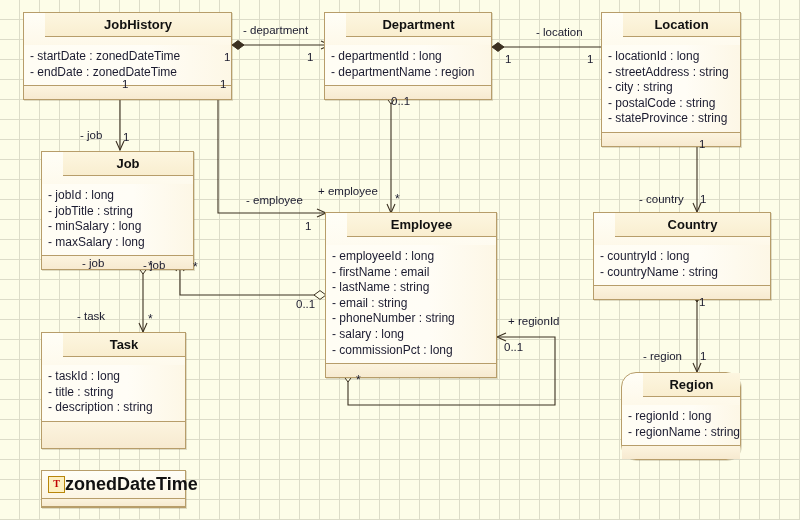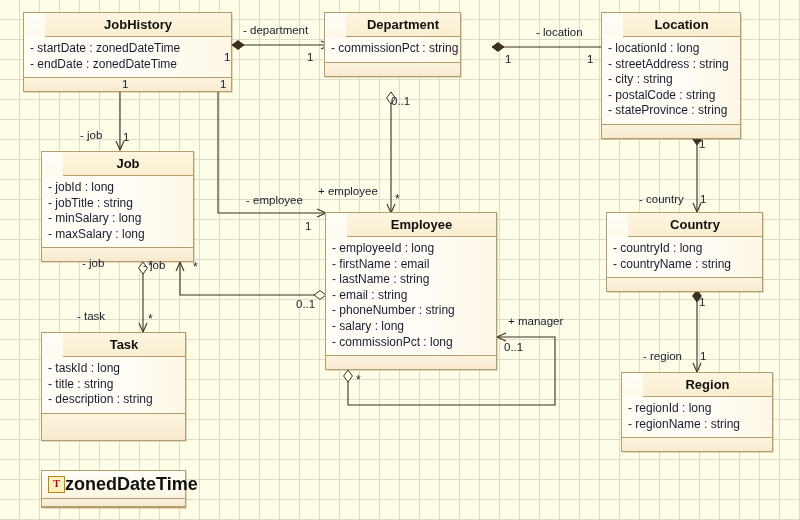--- a/index.html
+++ b/index.html
@@ -50,20 +50,21 @@
     color: #111;
     white-space: nowrap;
     overflow: hidden;
     margin-left: 21px;
   }
   .umlclass.abstract .title { }
   .umlclass .attrs {
     padding: 4px 2px 5px 6px;
     border-bottom: 1px solid #b79d6a;
     background: linear-gradient(to right, #fffdf4 0%, #fffdf6 60%, #fdf7e6 100%);
+    margin-top: 8px;
   }
   .umlclass .attr {
     line-height: 15.6px;
     white-space: nowrap;
     font-size: 12px;
     color: #1b1b30;
   }
   .umlclass .ops {
     min-height: 13px;
     background: linear-gradient(to bottom, #fcf4df 0%, #f7ead0 100%);
@@ -171,24 +172,25 @@
 
   <div class="umlclass" style="left:23px; top:12px; width:209px;">
     <div class="title">JobHistory</div>
     <div class="attrs">
       <div class="attr">- startDate : zonedDateTime</div>
       <div class="attr">- endDate : zonedDateTime</div>
     </div>
     <div class="ops"></div>
   </div>
 
-  <div class="umlclass" style="left:324px; top:12px; width:137px;">
+  <div class="umlclass" style="left:324px; top:12px; width:168px;">
     <div class="title">Department</div>
     <div class="attrs">
-      <div class="attr">- commissionPct : string</div>
+      <div class="attr">- departmentId : long</div>
+      <div class="attr">- departmentName : region</div>
     </div>
     <div class="ops"></div>
   </div>
 
   <div class="umlclass" style="left:601px; top:12px; width:140px;">
     <div class="title">Location</div>
     <div class="attrs">
       <div class="attr">- locationId : long</div>
       <div class="attr">- streetAddress : string</div>
       <div class="attr">- city : string</div>
@@ -216,40 +218,40 @@
       <div class="attr">- firstName : email</div>
       <div class="attr">- lastName : string</div>
       <div class="attr">- email : string</div>
       <div class="attr">- phoneNumber : string</div>
       <div class="attr">- salary : long</div>
       <div class="attr">- commissionPct : long</div>
     </div>
     <div class="ops"></div>
   </div>
 
-  <div class="umlclass" style="left:606px; top:212px; width:157px;">
+  <div class="umlclass" style="left:593px; top:212px; width:178px;">
     <div class="title">Country</div>
     <div class="attrs">
       <div class="attr">- countryId : long</div>
       <div class="attr">- countryName : string</div>
     </div>
     <div class="ops"></div>
   </div>
 
   <div class="umlclass abstract" style="left:41px; top:332px; width:145px;">
     <div class="title">Task</div>
     <div class="attrs">
       <div class="attr">- taskId : long</div>
       <div class="attr">- title : string</div>
       <div class="attr">- description : string</div>
     </div>
     <div class="ops" style="min-height:26px;"></div>
   </div>
 
-  <div class="umlclass" style="left:621px; top:372px; width:152px;">
+  <div class="umlclass" style="left:621px; top:372px; width:120px;border-radius:15px;">
     <div class="title">Region</div>
     <div class="attrs">
       <div class="attr">- regionId : long</div>
       <div class="attr">- regionName : string</div>
     </div>
     <div class="ops"></div>
   </div>
 
   <div class="datatype" style="left:41px; top:470px; width:145px;">
     <div class="dtrow">
@@ -260,21 +262,21 @@
   </div>
 
   <div class="edge-label" style="left:243px; top:24px;">- department</div>
   <div class="edge-label" style="left:536px; top:26px;">- location</div>
   <div class="edge-label" style="left:80px; top:129px;">- job</div>
   <div class="edge-label" style="left:246px; top:194px;">- employee</div>
   <div class="edge-label" style="left:318px; top:185px;">+ employee</div>
   <div class="edge-label" style="left:82px; top:257px;">- job</div>
   <div class="edge-label" style="left:77px; top:310px;">- task</div>
   <div class="edge-label" style="left:143px; top:259px;">- job</div>
-  <div class="edge-label" style="left:508px; top:315px;">+ manager</div>
+  <div class="edge-label" style="left:508px; top:315px;">+ regionId</div>
   <div class="edge-label" style="left:639px; top:193px;">- country</div>
   <div class="edge-label" style="left:643px; top:350px;">- region</div>
 
   <div class="mult" style="left:224px; top:51px;">1</div>
   <div class="mult" style="left:307px; top:51px;">1</div>
 
   <div class="mult" style="left:505px; top:53px;">1</div>
   <div class="mult" style="left:587px; top:53px;">1</div>
 
   <div class="mult" style="left:122px; top:78px;">1</div>

